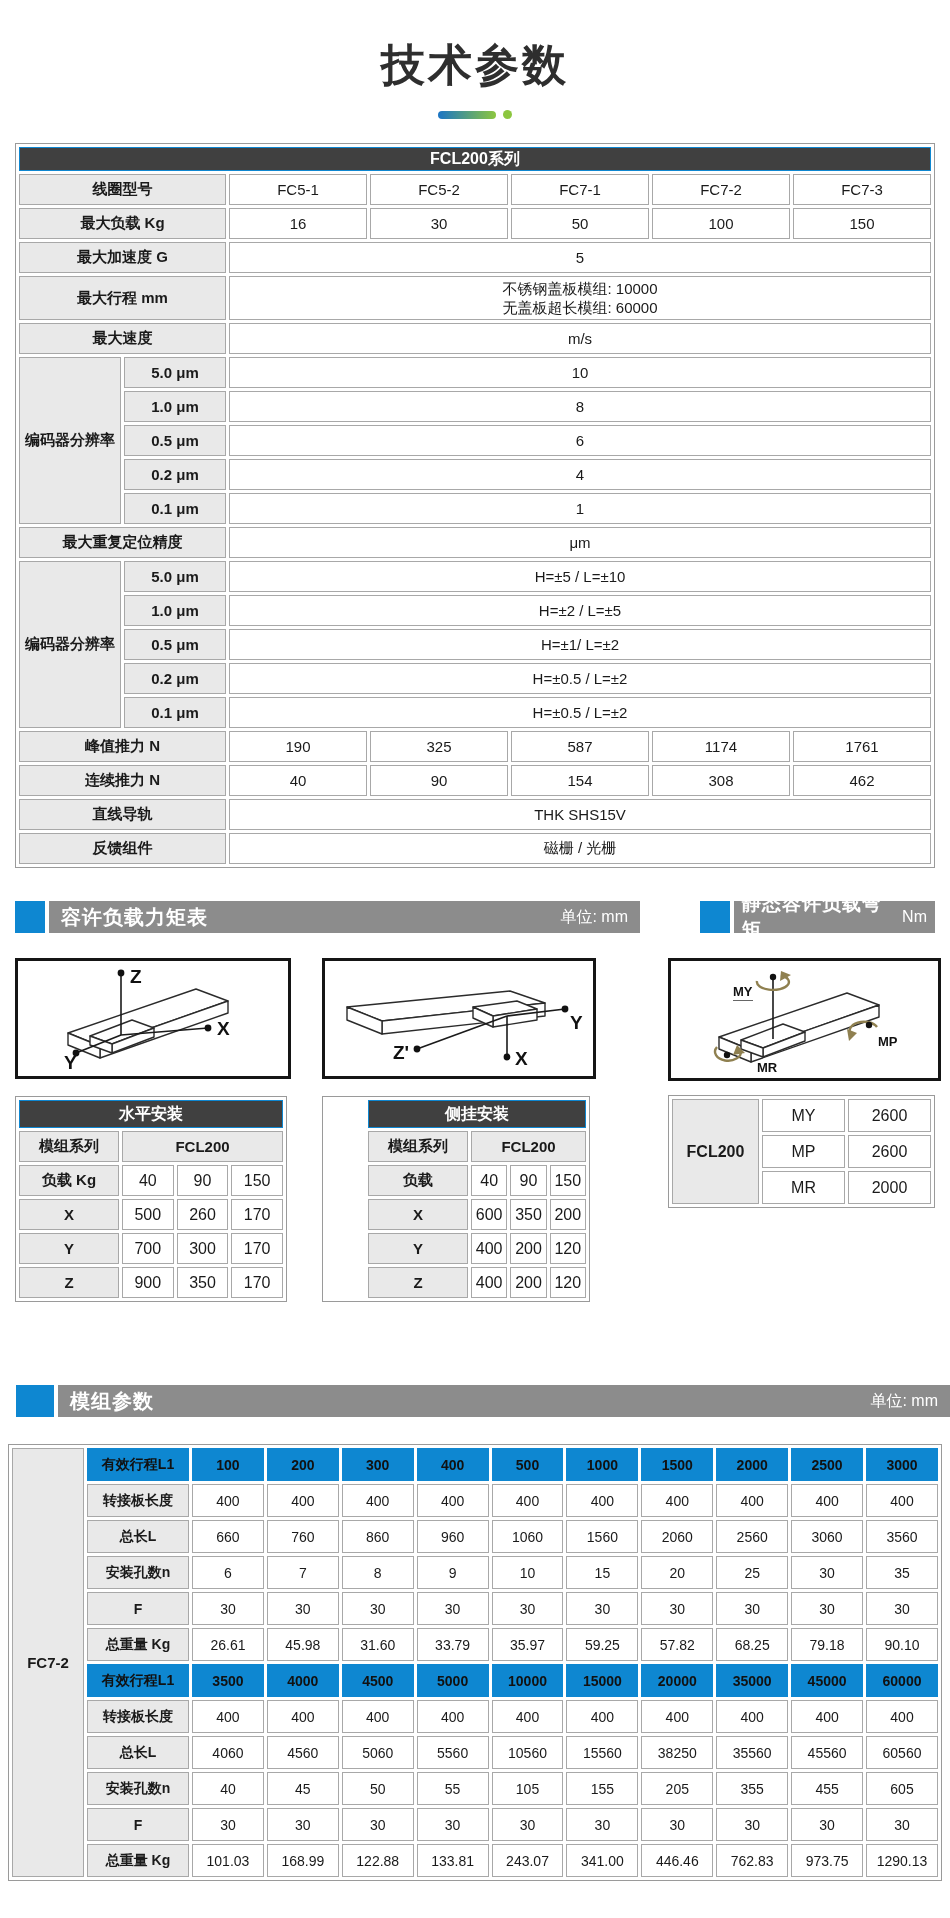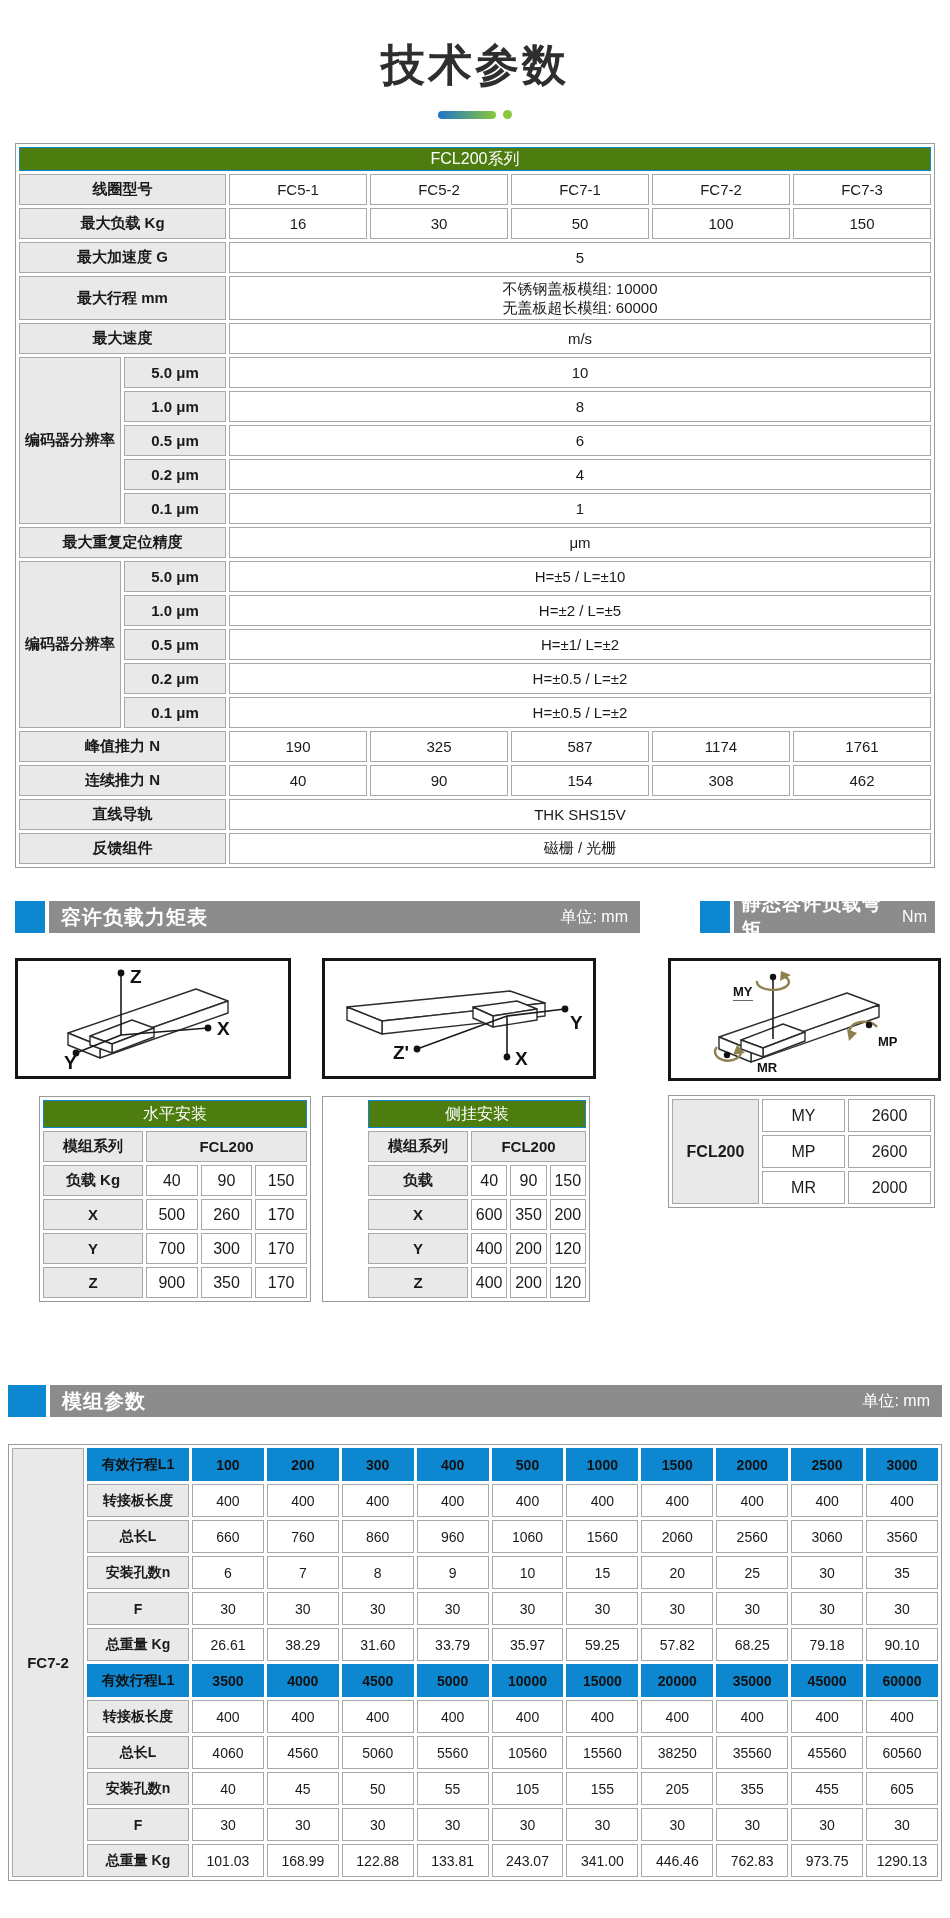--- a/index.html
+++ b/index.html
@@ -14,21 +14,21 @@
   .deco-bar{width:58px;height:8px;border-radius:5px;
             background:linear-gradient(90deg,#1b75c5,#8cc63f);}
   .deco-dot{width:9px;height:9px;border-radius:50%;background:#8cc63f;}
 
   
   table{border-collapse:separate;border-spacing:3px;table-layout:fixed;
         background:#fff;border:1px solid #9a9a9a;}
   td{border:1px solid #a8a8a8;text-align:center;vertical-align:middle;
      font-size:15px;padding:0;overflow:hidden;background:#fff;}
   td.lbl{background:#e9e9e9;font-weight:bold;}
-  td.hdr{background:#4d7c0f;border-color:#0e87d1;color:#fff;font-weight:normal;font-size:16px;}
+  td.hdr{background:#404040;border-color:#0e87d1;color:#fff;font-weight:bold;font-size:16px;}
   td.bhdr{background:#0e87d1;border-color:#0e87d1;color:#111;font-weight:bold;}
 
   
   .spec{position:absolute;left:15px;top:143px;width:920px;}
   .spec td{height:29px;}
   .spec tr.h td{height:22px;}
   .spec tr.tall td{height:42px;}
   .two-line{line-height:19px;font-size:15px;}
 
   
@@ -283,21 +283,21 @@
         <circle cx="102" cy="16" r="3.2"></circle>
         <circle cx="198" cy="64" r="3.2"></circle>
         <circle cx="56" cy="94" r="3.2"></circle>
       </g>
     </svg>
     <span class="m-label underlined" style="left:62px;top:24px;">MY</span>
     <span class="m-label" style="left:207px;top:74px;">MP</span>
     <span class="m-label" style="left:86px;top:100px;">MR</span>
   </div>
 
-  <table class="mid" style="left:15px;top:1096px;width:272px;margin-left:24px;">
+  <table class="mid" style="left:15px;top:1096px;width:272px;">
     <colgroup>
         <col style="width:100px">
         <col>
         <col>
         <col>
       </colgroup>
     <tbody>
         <tr class="h">
           <td colspan="4" class="hdr">水平安装</td>
         </tr>
@@ -390,21 +390,21 @@
       <td>MP</td>
       <td>2600</td>
     </tr>
     <tr>
       <td>MR</td>
       <td>2000</td>
     </tr>
   </tbody>
     </table>
 
-  <div class="bar" style="left:8px;top:1385px;width:934px;">
+  <div class="bar" style="left:16px;top:1385px;width:934px;">
     <div class="blue-block" style="width:38px;"></div>
     <div class="bar-body">
       <span class="bar-title">模组参数</span>
       <span class="bar-unit">单位: mm</span>
     </div>
   </div>
 
   <table class="mod-tbl">
     <colgroup>
         <col style="width:72px">
@@ -483,21 +483,21 @@
       <td>30</td>
       <td>30</td>
       <td>30</td>
       <td>30</td>
       <td>30</td>
       <td>30</td>
     </tr>
     <tr>
       <td class="lbl">总重量 Kg</td>
       <td>26.61</td>
-      <td>38.29</td>
+      <td>45.98</td>
       <td>31.60</td>
       <td>33.79</td>
       <td>35.97</td>
       <td>59.25</td>
       <td>57.82</td>
       <td>68.25</td>
       <td>79.18</td>
       <td>90.10</td>
     </tr>
     <tr>

